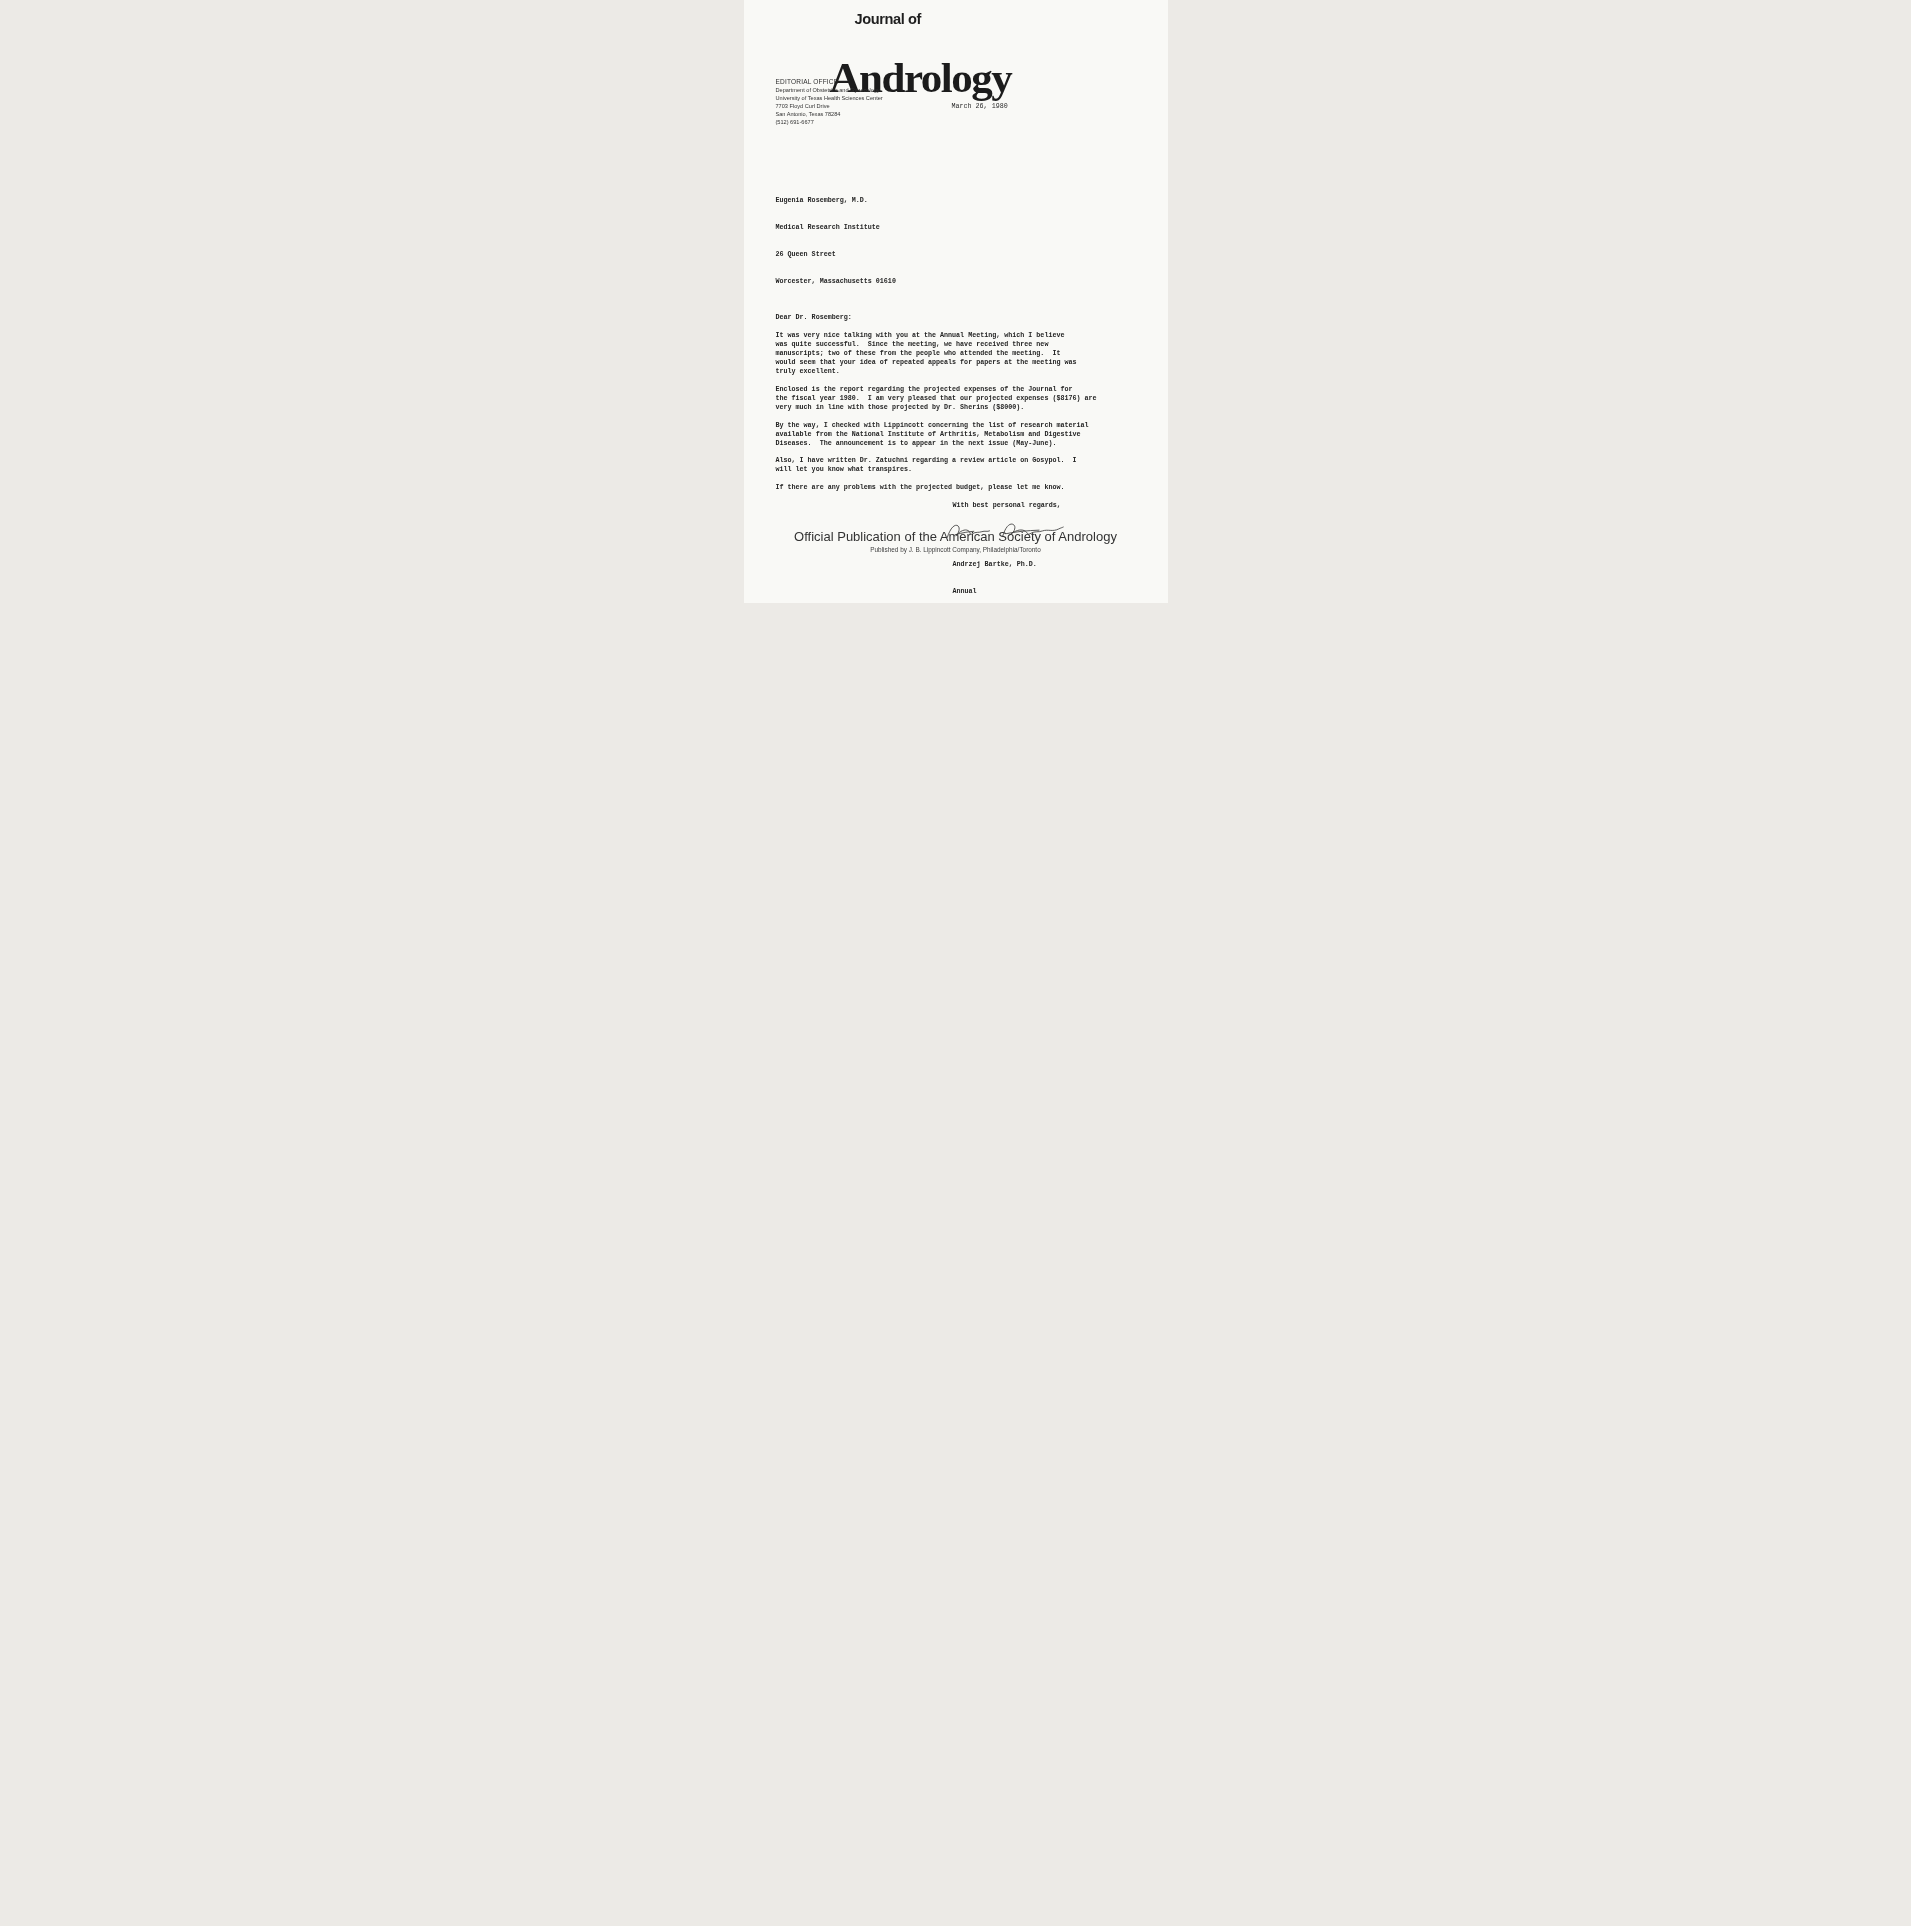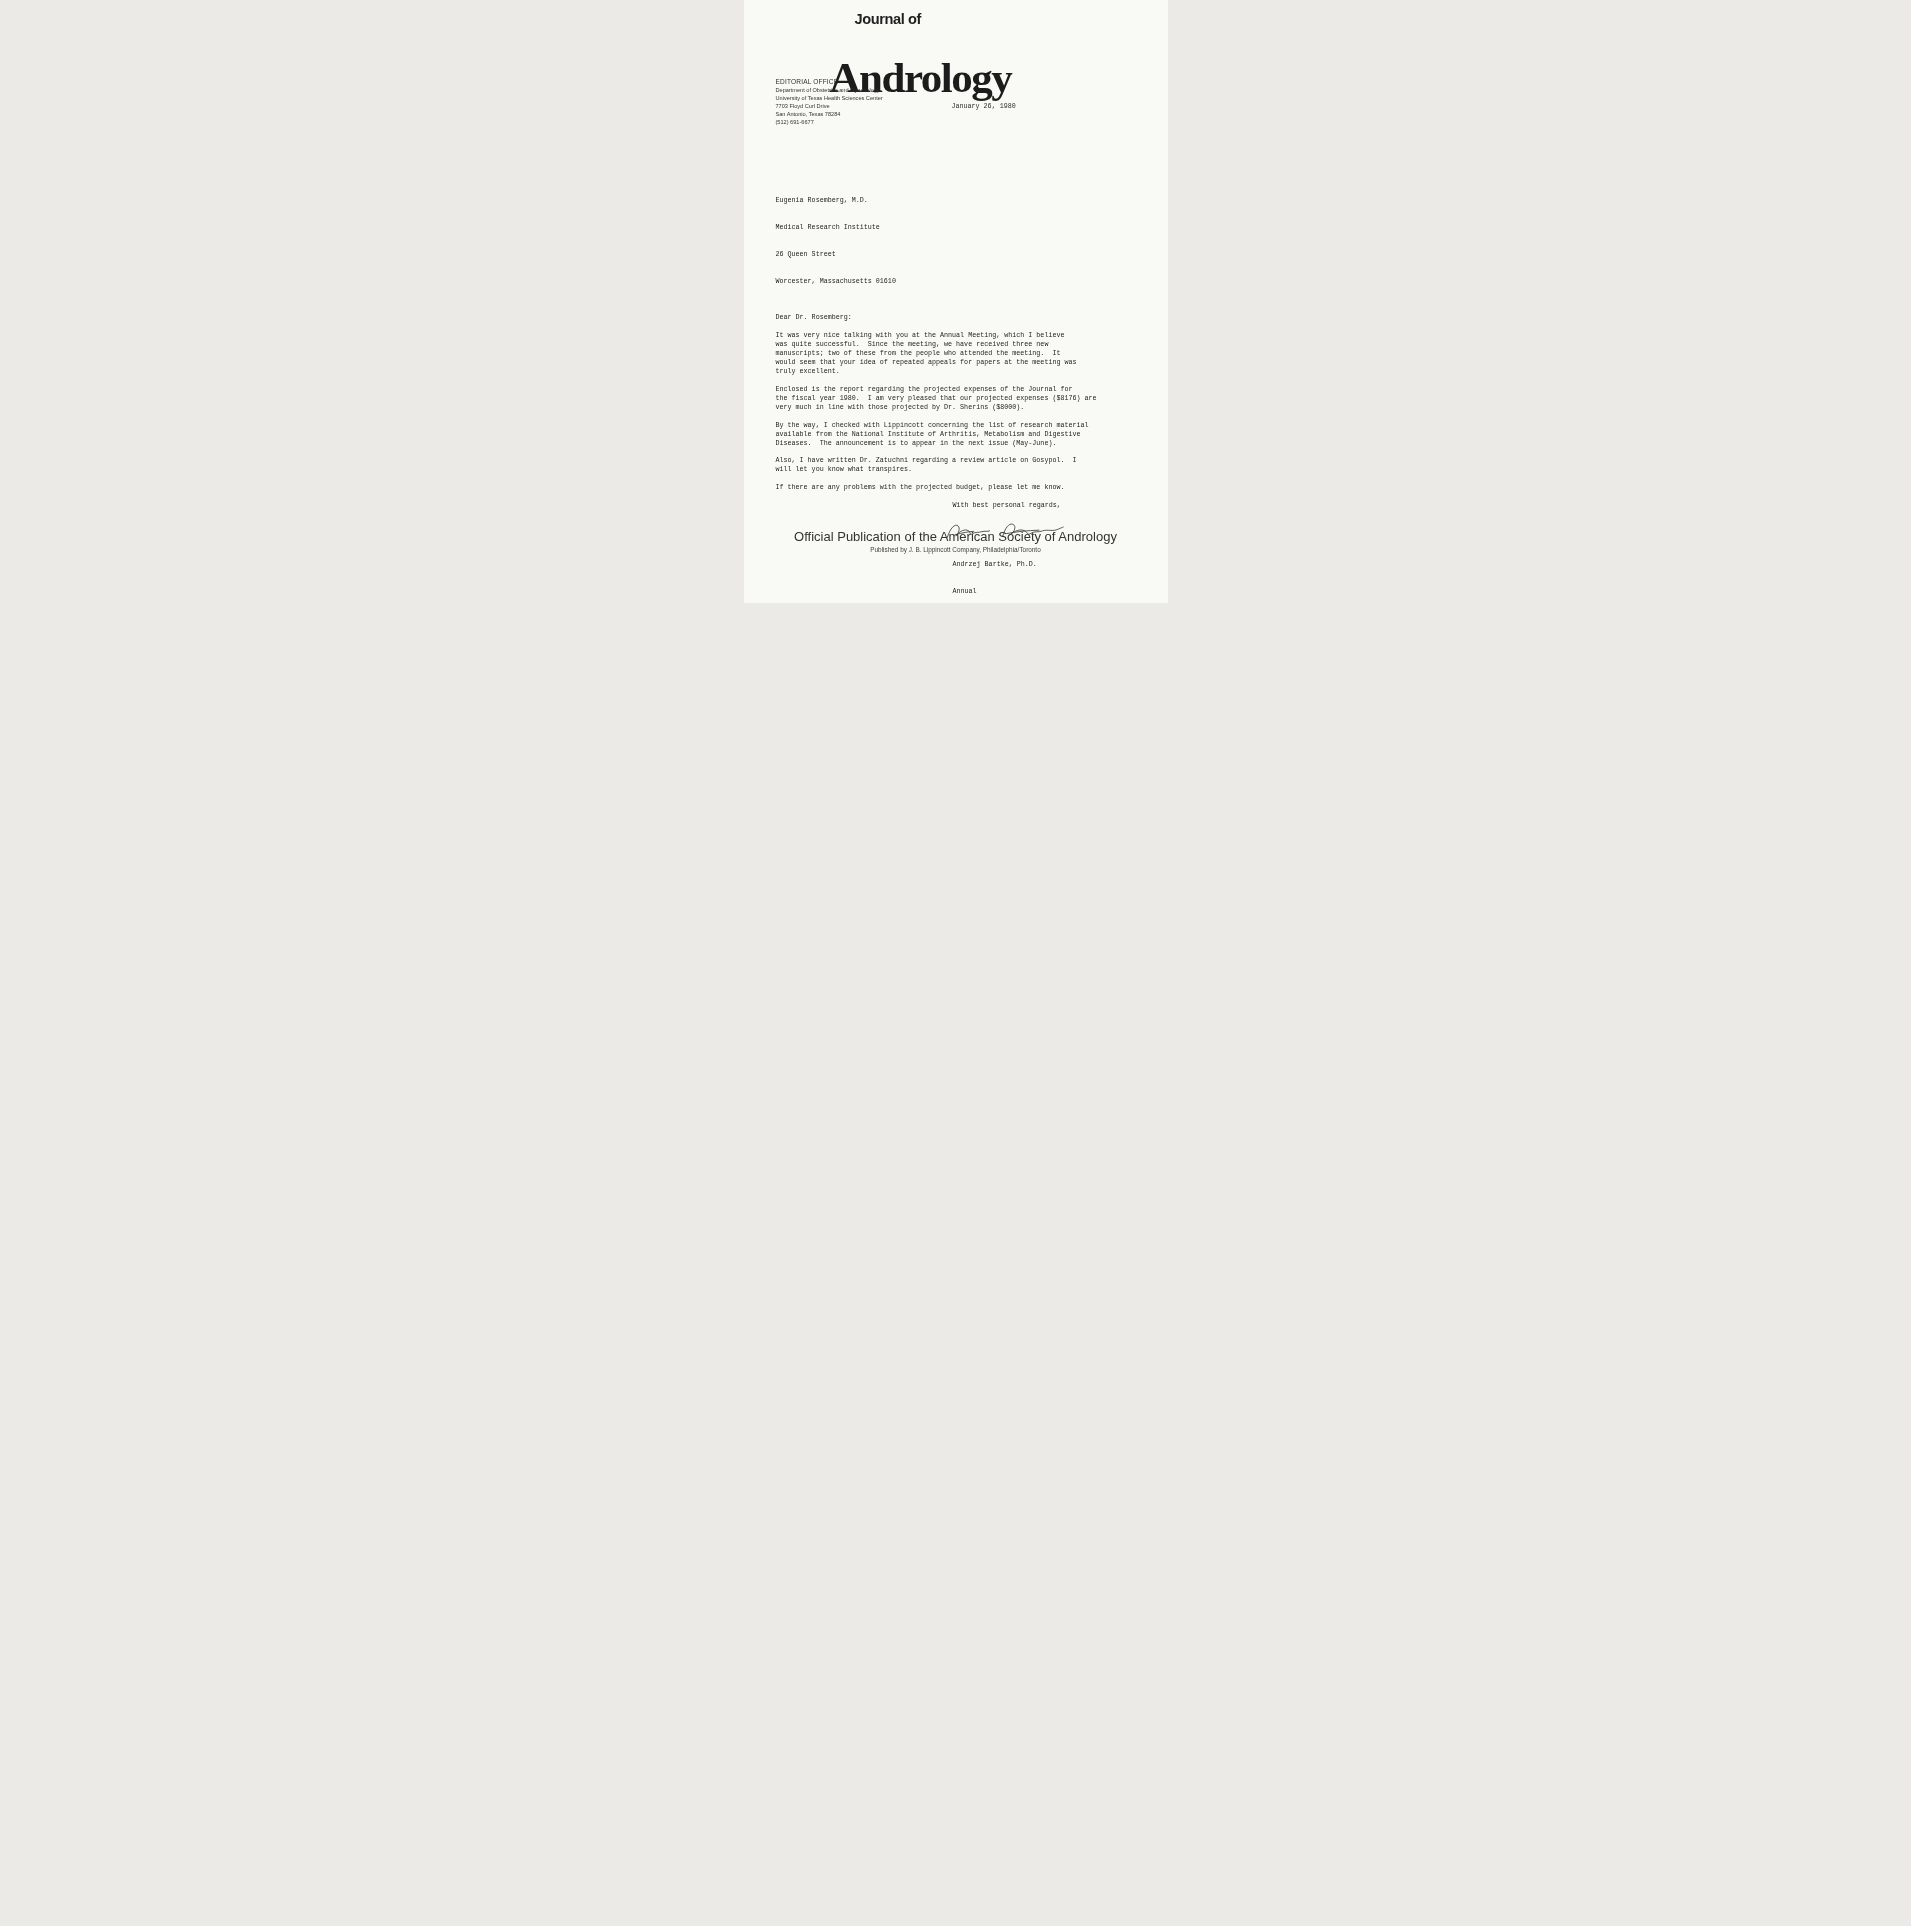--- a/index.html
+++ b/index.html
@@ -71,21 +71,21 @@
   
   .letter-body {
     position: absolute;
     left: 32px;
     top: 178px;
     width: 358px;
     font-size: 6.7px;
     line-height: 9px;
     color: #242424;
   }
-  .block { margin: 0 0 8.9px 0; white-space: pre-wrap; }
+  .block { margin: 0 0 8.9px 0; white-space: pre-wrap; font-weight: bold; }
   .recipient div { line-height: 9px; }
 
   .closing-block {
     margin-left: 177px;
   }
   .signature-script {
     margin: 2.3px 0 0.8px 169px;
     display: block;
   }
   .signer div { line-height: 9px; }
@@ -120,21 +120,21 @@
 
   <div class="letterhead-info">
     <div class="office-title">EDITORIAL OFFICE</div>
     <div class="address-line">Department of Obstetrics and Gynecology</div>
     <div class="address-line">University of Texas Health Sciences Center</div>
     <div class="address-line">7703 Floyd Curl Drive</div>
     <div class="address-line">San Antonio, Texas 78284</div>
     <div class="address-line">(512) 691-6677</div>
   </div>
 
-  <div class="letter-date">January 26, 1980</div>
+  <div class="letter-date">March 26, 1980</div>
 
   <div class="letter-body">
 
     <div class="block recipient">
       <div>Eugenia Rosemberg, M.D.</div>
       <div>Medical Research Institute</div>
       <div>26 Queen Street</div>
       <div>Worcester, Massachusetts 01610</div>
     </div>
 

